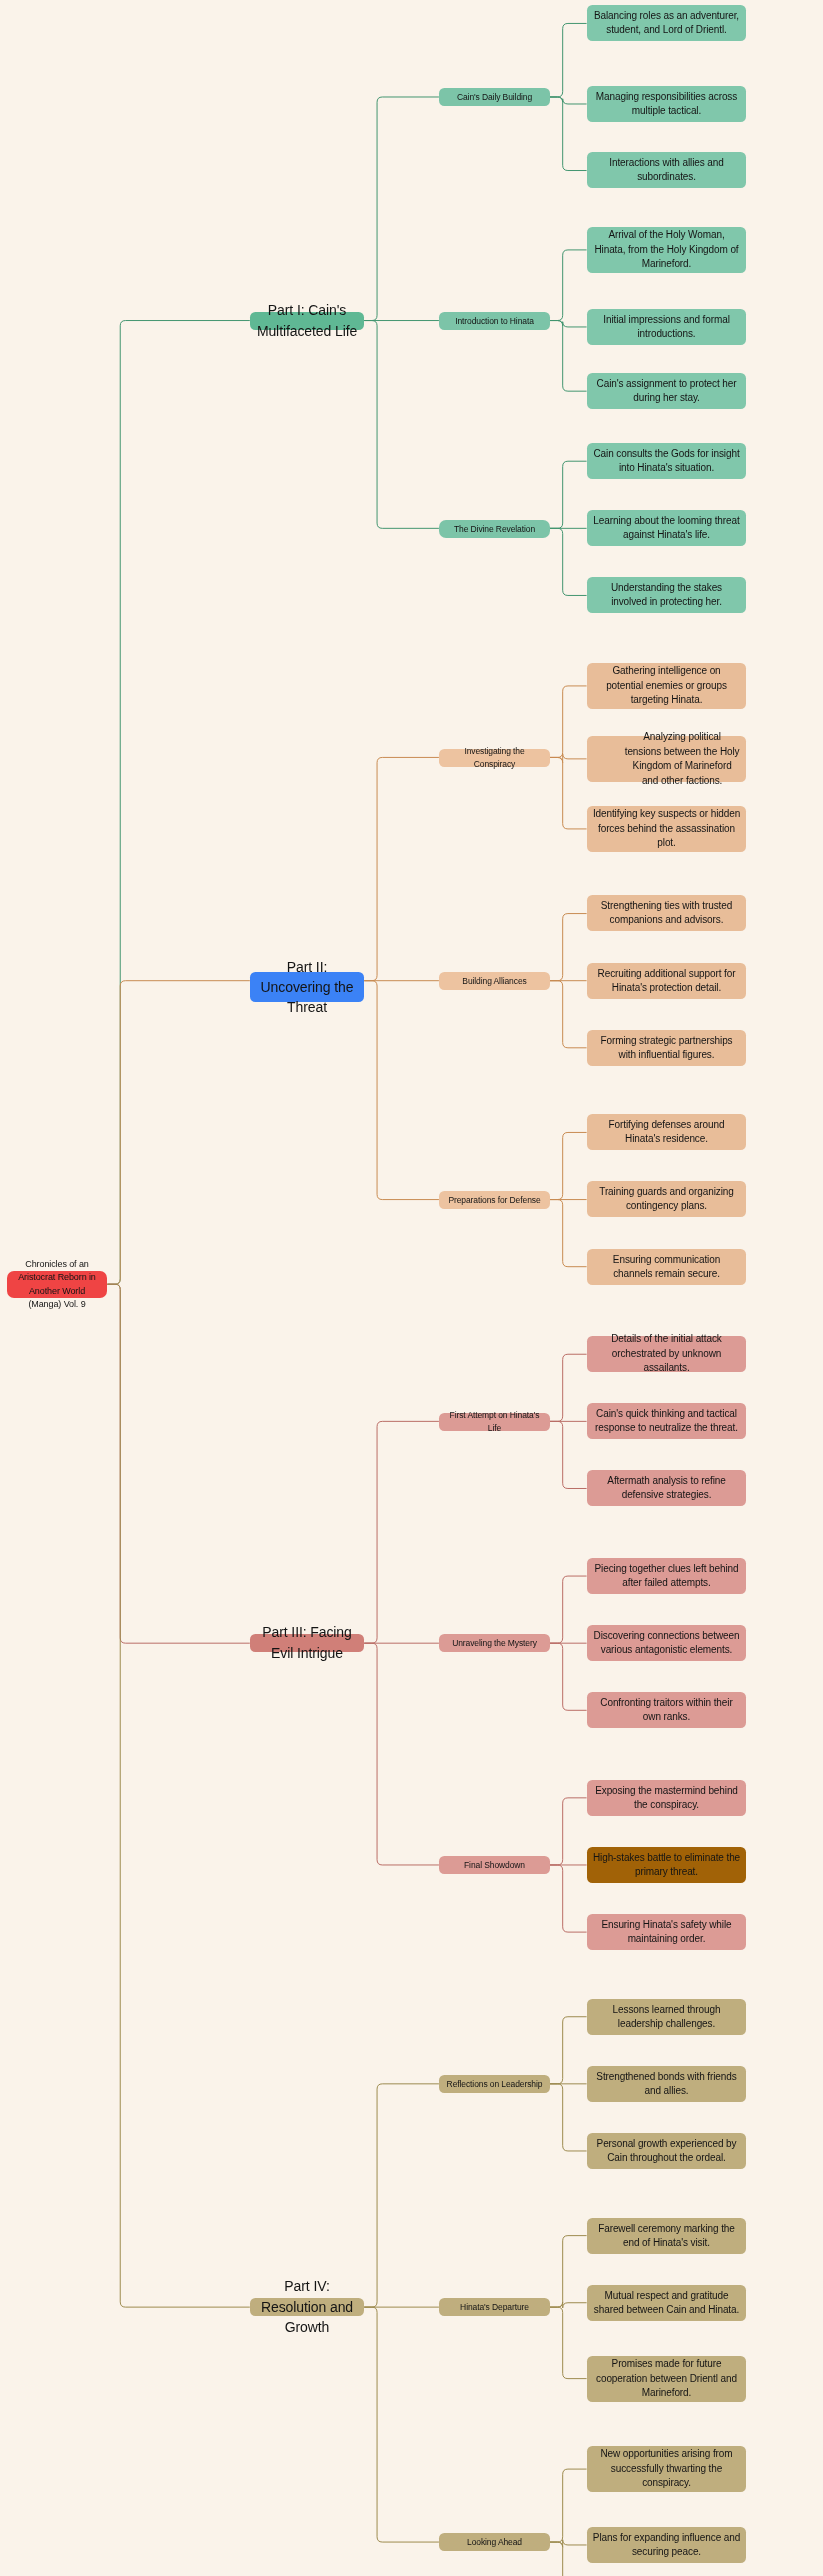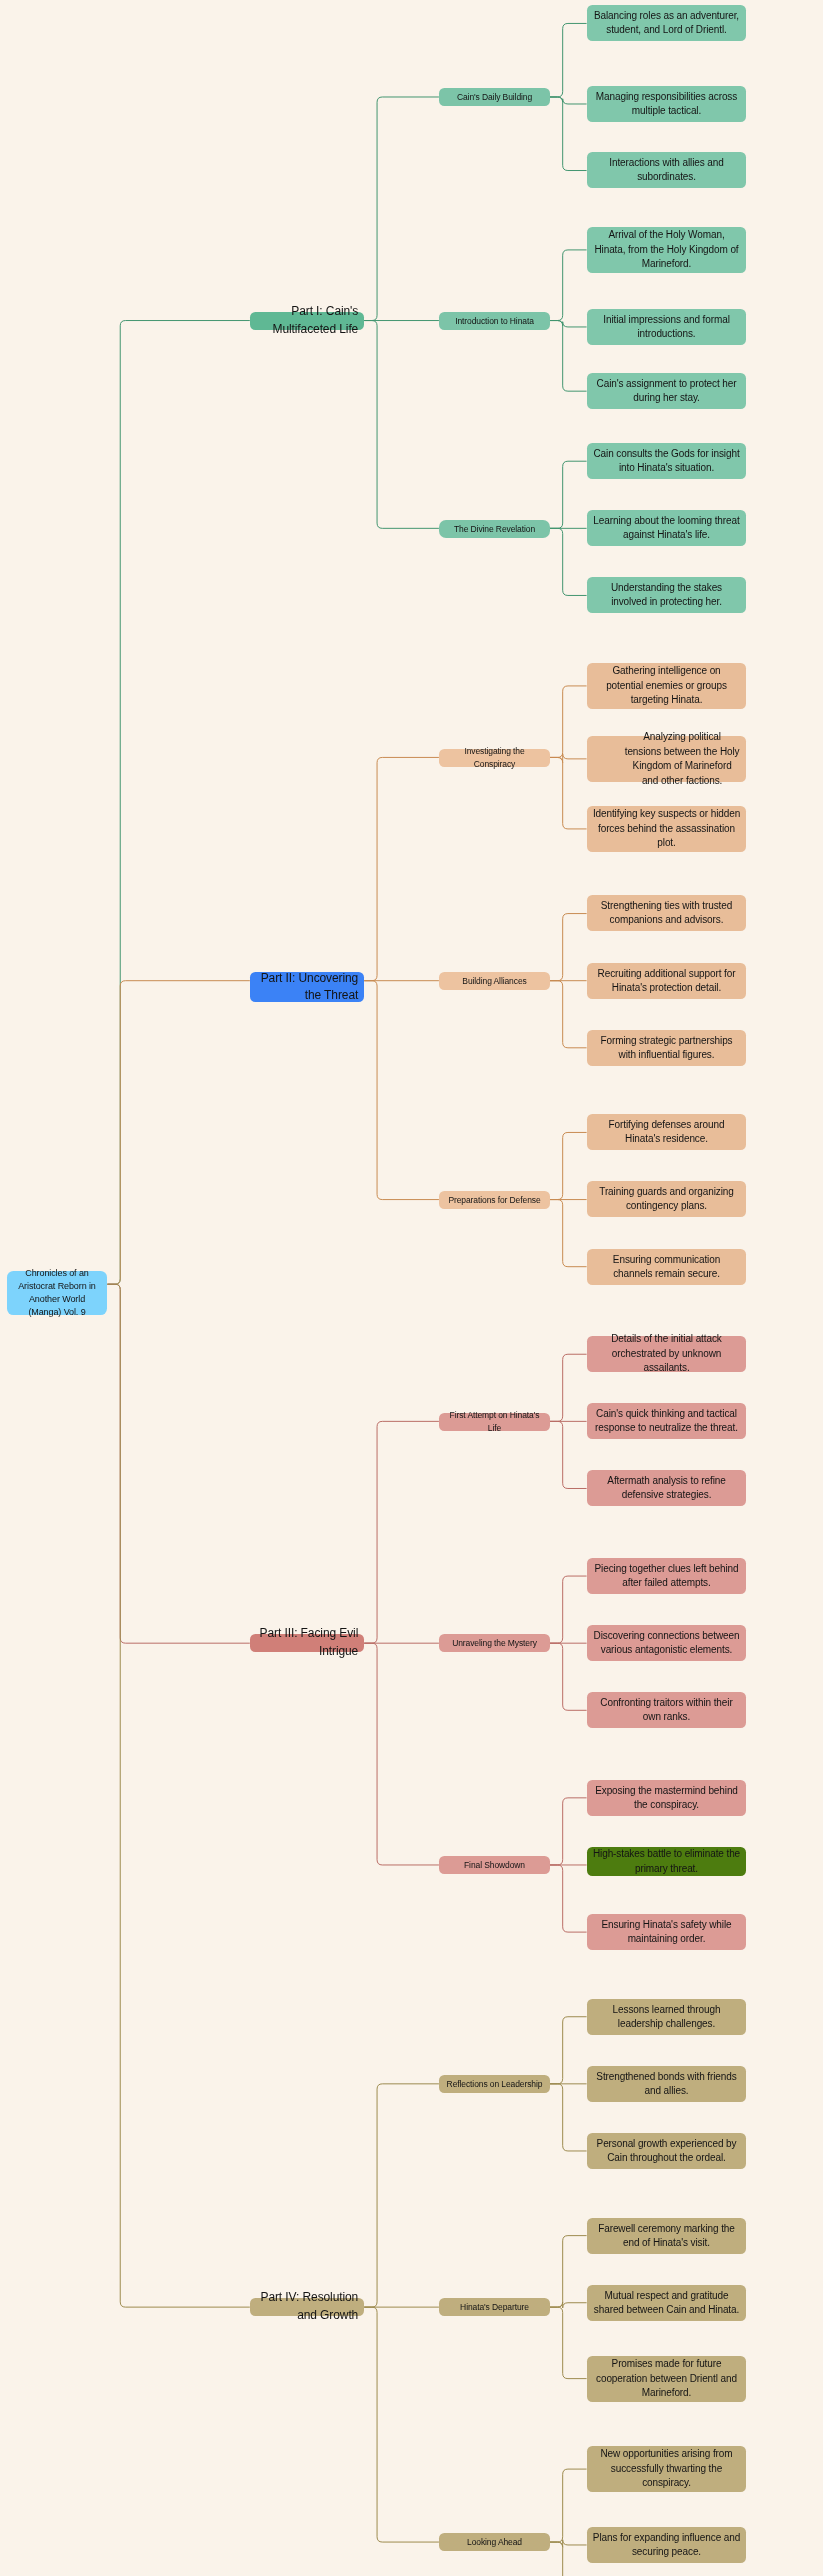--- a/index.html
+++ b/index.html
@@ -30,21 +30,21 @@
     border-radius: 5.3px;
     color: #141414;
     line-height: 1.45;
     padding: 4.1px 5.8px;
     letter-spacing: -0.1px;
   }
   .node.root {
     font-size: 9px;
     border-radius: 6.4px;
   }
-  .node.l1 { font-size: 12px; text-align: right; }
+  .node.l1 { font-size: 14px; }
   .node.l2 { font-size: 8.5px; }
   .node.l3 { font-size: 10px; }
 </style>
 </head>
 <body>
 
 <div id="root-canvas">
   <svg class="links" id="link-layer" viewBox="0 0 1410 4413" width="823" height="2576">
       <path d="M 184 2200 L 197 2200 Q 206 2200 206 2191 L 206 558 Q 206 549 215 549 L 428 549" fill="none" stroke="#42946f" stroke-width="1.7"></path>
       <path d="M 624 549 L 637 549 Q 646 549 646 540 L 646 175 Q 646 166 655 166 L 752 166" fill="none" stroke="#42946f" stroke-width="1.7"></path>
@@ -93,21 +93,21 @@
       <path d="M 624 3952.5 L 752 3952.5" fill="none" stroke="#9c8a4f" stroke-width="1.7"></path>
       <path d="M 942 3952.5 L 955 3952.5 Q 964 3952.5 964 3943.5 L 964 3839 Q 964 3830 973 3830 L 1005 3830" fill="none" stroke="#9c8a4f" stroke-width="1.7"></path>
       <path d="M 942 3952.5 L 955 3952.5 Q 964 3952.5 964 3943.5 L 964 3954 Q 964 3945 973 3945 L 1005 3945" fill="none" stroke="#9c8a4f" stroke-width="1.7"></path>
       <path d="M 942 3952.5 L 955 3952.5 Q 964 3952.5 964 3961.5 L 964 4066 Q 964 4075 973 4075 L 1005 4075" fill="none" stroke="#9c8a4f" stroke-width="1.7"></path>
       <path d="M 624 3952.5 L 637 3952.5 Q 646 3952.5 646 3961.5 L 646 4346 Q 646 4355 655 4355 L 752 4355" fill="none" stroke="#9c8a4f" stroke-width="1.7"></path>
       <path d="M 942 4355 L 955 4355 Q 964 4355 964 4346 L 964 4239 Q 964 4230 973 4230 L 1005 4230" fill="none" stroke="#9c8a4f" stroke-width="1.7"></path>
       <path d="M 942 4355 L 955 4355 Q 964 4355 964 4364 L 964 4351 Q 964 4360 973 4360 L 1005 4360" fill="none" stroke="#9c8a4f" stroke-width="1.7"></path>
       <path d="M 942 4355 L 955 4355 Q 964 4355 964 4364 L 964 4471 Q 964 4480 973 4480 L 1005 4480" fill="none" stroke="#9c8a4f" stroke-width="1.7"></path>
     </svg>
   <div id="node-layer">
-      <div class="node root" style="left: 7px; top: 1271px; width: 100px; height: 44px; background: #7dd3fc;">Chronicles of an Aristocrat Reborn in Another World (Manga) Vol. 9</div>
+      <div class="node root" style="left: 7px; top: 1271px; width: 100px; height: 27px; background: #ef4444; border-radius: 7px;">Chronicles of an Aristocrat Reborn in Another World (Manga) Vol. 9</div>
       <div class="node l1" style="left: 250px; top: 312px; width: 114px; height: 17.5px; background: rgb(95, 184, 148);">Part I: Cain's Multifaceted Life</div>
       <div class="node l2" style="left: 439px; top: 88px; width: 111px; height: 17.5px; background: rgb(124, 196, 168);">Cain's Daily Building</div>
       <div class="node l3" style="left: 587px; top: 5.3px; width: 159px; height: 36px; background: rgb(128, 199, 171);">Balancing roles as an adventurer, student, and Lord of Drientl.</div>
       <div class="node l3" style="left: 587px; top: 86px; width: 159px; height: 36px; background: rgb(128, 199, 171);">Managing responsibilities across multiple tactical.</div>
       <div class="node l3" style="left: 587px; top: 152px; width: 159px; height: 36px; background: rgb(128, 199, 171);">Interactions with allies and subordinates.</div>
       <div class="node l2" style="left: 439px; top: 312px; width: 111px; height: 17.5px; background: rgb(124, 196, 168);">Introduction to Hinata</div>
       <div class="node l3" style="left: 587px; top: 227px; width: 159px; height: 46px; background: rgb(128, 199, 171);">Arrival of the Holy Woman, Hinata, from the Holy Kingdom of Marineford.</div>
       <div class="node l3" style="left: 587px; top: 309px; width: 159px; height: 36px; background: rgb(128, 199, 171);">Initial impressions and formal introductions.</div>
       <div class="node l3" style="left: 587px; top: 373px; width: 159px; height: 36px; background: rgb(128, 199, 171);">Cain's assignment to protect her during her stay.</div>
       <div class="node l2" style="left: 439px; top: 520px; width: 111px; height: 17.5px; background: rgb(124, 196, 168); border-radius: 7px;">The Divine Revelation</div>
@@ -131,21 +131,21 @@
       <div class="node l2" style="left: 439px; top: 1413px; width: 111px; height: 17.5px; background: rgb(220, 155, 149);">First Attempt on Hinata's Life</div>
       <div class="node l3" style="left: 587px; top: 1336px; width: 159px; height: 36px; background: rgb(220, 155, 149);">Details of the initial attack orchestrated by unknown assailants.</div>
       <div class="node l3" style="left: 587px; top: 1403px; width: 159px; height: 36px; background: rgb(220, 155, 149);">Cain's quick thinking and tactical response to neutralize the threat.</div>
       <div class="node l3" style="left: 587px; top: 1470px; width: 159px; height: 36px; background: rgb(220, 155, 149);">Aftermath analysis to refine defensive strategies.</div>
       <div class="node l2" style="left: 439px; top: 1634px; width: 111px; height: 17.5px; background: rgb(220, 155, 149);">Unraveling the Mystery</div>
       <div class="node l3" style="left: 587px; top: 1558px; width: 159px; height: 36px; background: rgb(220, 155, 149);">Piecing together clues left behind after failed attempts.</div>
       <div class="node l3" style="left: 587px; top: 1625px; width: 159px; height: 36px; background: rgb(220, 155, 149);">Discovering connections between various antagonistic elements.</div>
       <div class="node l3" style="left: 587px; top: 1692px; width: 159px; height: 36px; background: rgb(220, 155, 149);">Confronting traitors within their own ranks.</div>
       <div class="node l2" style="left: 439px; top: 1856px; width: 111px; height: 17.5px; background: rgb(220, 155, 149);">Final Showdown</div>
       <div class="node l3" style="left: 587px; top: 1780px; width: 159px; height: 36px; background: rgb(220, 155, 149);">Exposing the mastermind behind the conspiracy.</div>
-      <div class="node l3" style="left: 587px; top: 1847px; width: 159px; height: 29px; background: #4d7c0f;">High-stakes battle to eliminate the primary threat.</div>
+      <div class="node l3" style="left: 587px; top: 1847px; width: 159px; height: 36px; background: #a16207;">High-stakes battle to eliminate the primary threat.</div>
       <div class="node l3" style="left: 587px; top: 1914px; width: 159px; height: 36px; background: rgb(220, 155, 149);">Ensuring Hinata's safety while maintaining order.</div>
       <div class="node l1" style="left: 250px; top: 2298px; width: 114px; height: 17.5px; background: rgb(191, 174, 126);">Part IV: Resolution and Growth</div>
       <div class="node l2" style="left: 439px; top: 2075px; width: 111px; height: 17.5px; background: rgb(191, 174, 126);">Reflections on Leadership</div>
       <div class="node l3" style="left: 587px; top: 1999px; width: 159px; height: 36px; background: rgb(191, 174, 126);">Lessons learned through leadership challenges.</div>
       <div class="node l3" style="left: 587px; top: 2066px; width: 159px; height: 36px; background: rgb(191, 174, 126);">Strengthened bonds with friends and allies.</div>
       <div class="node l3" style="left: 587px; top: 2133px; width: 159px; height: 36px; background: rgb(191, 174, 126);">Personal growth experienced by Cain throughout the ordeal.</div>
       <div class="node l2" style="left: 439px; top: 2298px; width: 111px; height: 17.5px; background: rgb(191, 174, 126);">Hinata's Departure</div>
       <div class="node l3" style="left: 587px; top: 2218px; width: 159px; height: 36px; background: rgb(191, 174, 126);">Farewell ceremony marking the end of Hinata's visit.</div>
       <div class="node l3" style="left: 587px; top: 2285px; width: 159px; height: 36px; background: rgb(191, 174, 126);">Mutual respect and gratitude shared between Cain and Hinata.</div>
       <div class="node l3" style="left: 587px; top: 2356px; width: 159px; height: 46px; background: rgb(191, 174, 126);">Promises made for future cooperation between Drientl and Marineford.</div>

